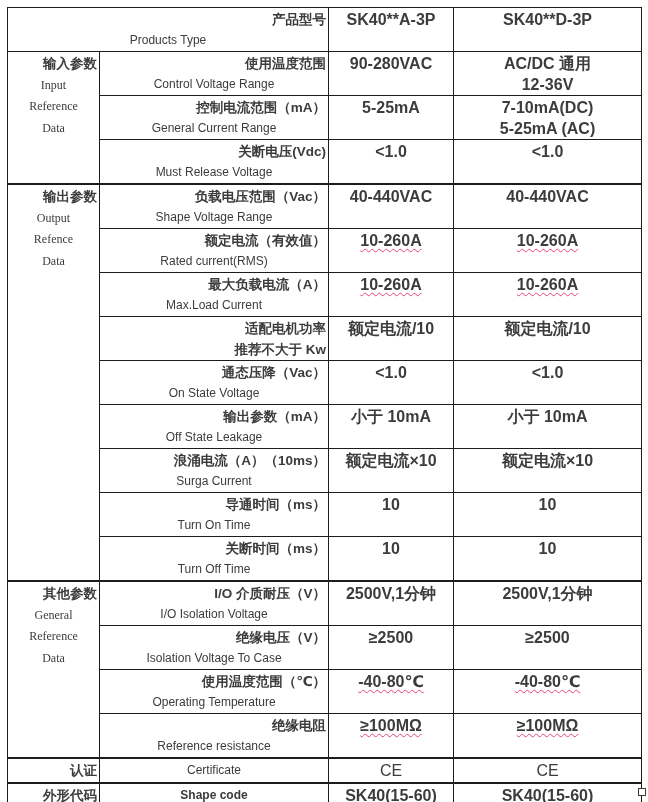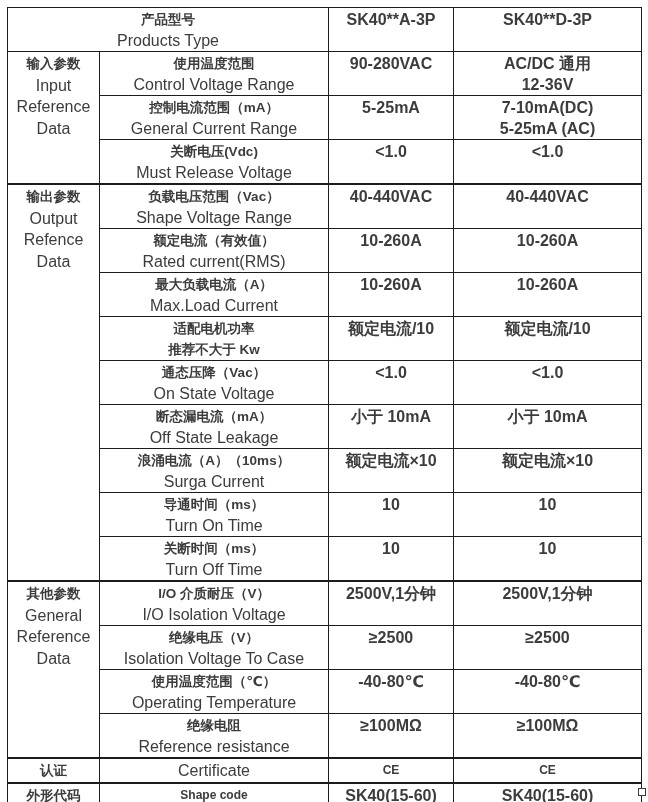--- a/index.html
+++ b/index.html
@@ -25,33 +25,34 @@
     padding: 1px 2px 0 2px;
     line-height: 21px;
     overflow: hidden;
   }
   tr            { height: 43px; }
   tr.h-header   { height: 43px; }
   tr.h-insul    { height: 36px; }
   tr.h-cert     { height: 21px; }
   tr.h-shape    { height: 35px; }
   tr.sect td    { border-top-width: 2px; }
-  .zh   { font-weight: bold; font-size: 13.5px; }
-  .en   { font-weight: normal; font-size: 16px; }
+  .zh   { font-weight: bold; font-size: 13.5px; text-align: right; }
+  .en   { font-weight: normal; font-size: 12px; }
   .en-b { font-weight: bold; font-size: 12px; }
   .vl   { font-weight: bold; font-size: 16px; }
-  .vl-r { font-weight: bold; font-size: 12px; }
+  .vl-r { font-weight: normal; font-size: 16px; }
   .squig {
+    text-decoration: underline;
     text-decoration-style: wavy;
     text-decoration-color: #e8417c;
     text-decoration-thickness: 1px;
     text-underline-offset: 2px;
     margin-top: 12px;
   }
-  .cat .en, .cat .zh { line-height: 21.5px; }
+  .cat .en, .cat .zh { line-height: 21.5px; font-family: Liberation Serif, serif; }
   .resize-handle {
     position: absolute;
     left: 638px; top: 788px;
     width: 8px; height: 8px;
     border: 1px solid #3c3c3c;
     background: #ffffff;
   }
 </style>
 </head>
 <body>
@@ -184,21 +185,21 @@
       </td>
       <td>
           <div class="vl">&lt;1.0</div>
         </td>
       <td>
           <div class="vl">&lt;1.0</div>
         </td>
     </tr>
     <tr>
       <td>
-        <div class="zh">断态漏电流（mA）</div>
+        <div class="zh">输出参数（mA）</div>
         <div class="en">Off State Leakage</div>
       </td>
       <td>
           <div class="vl">小于 10mA</div>
         </td>
       <td>
           <div class="vl">小于 10mA</div>
         </td>
     </tr>
     <tr>

